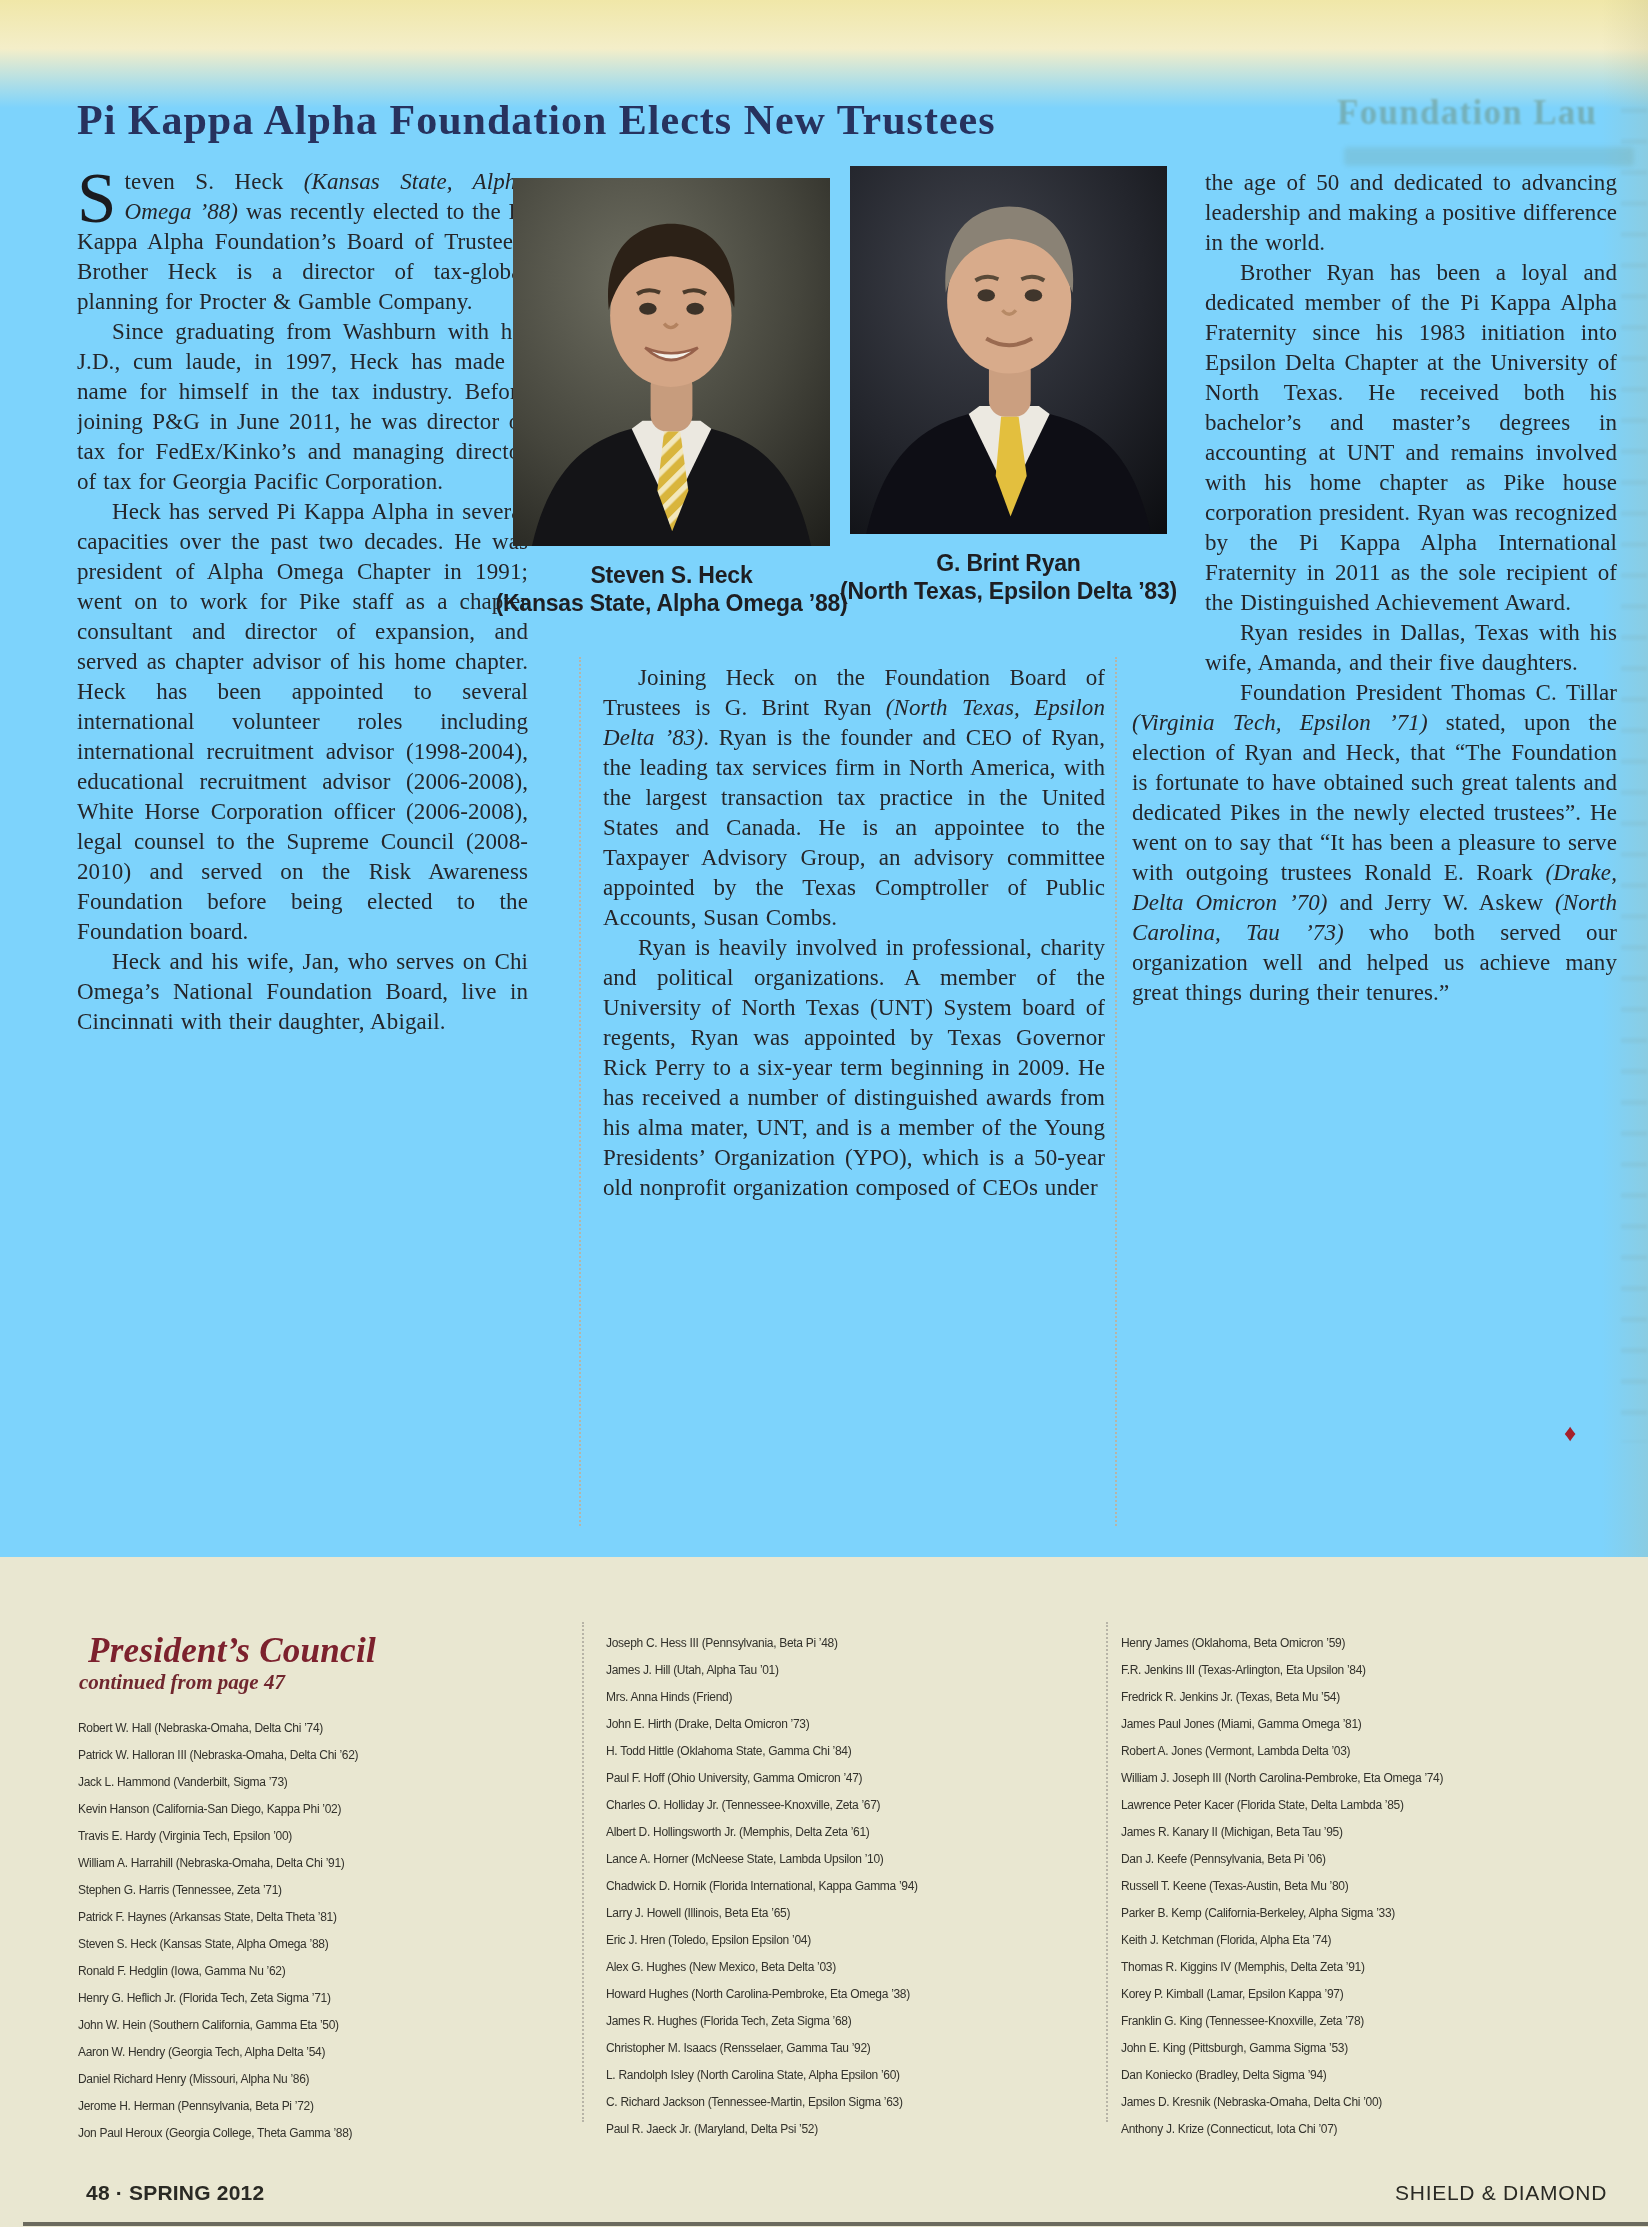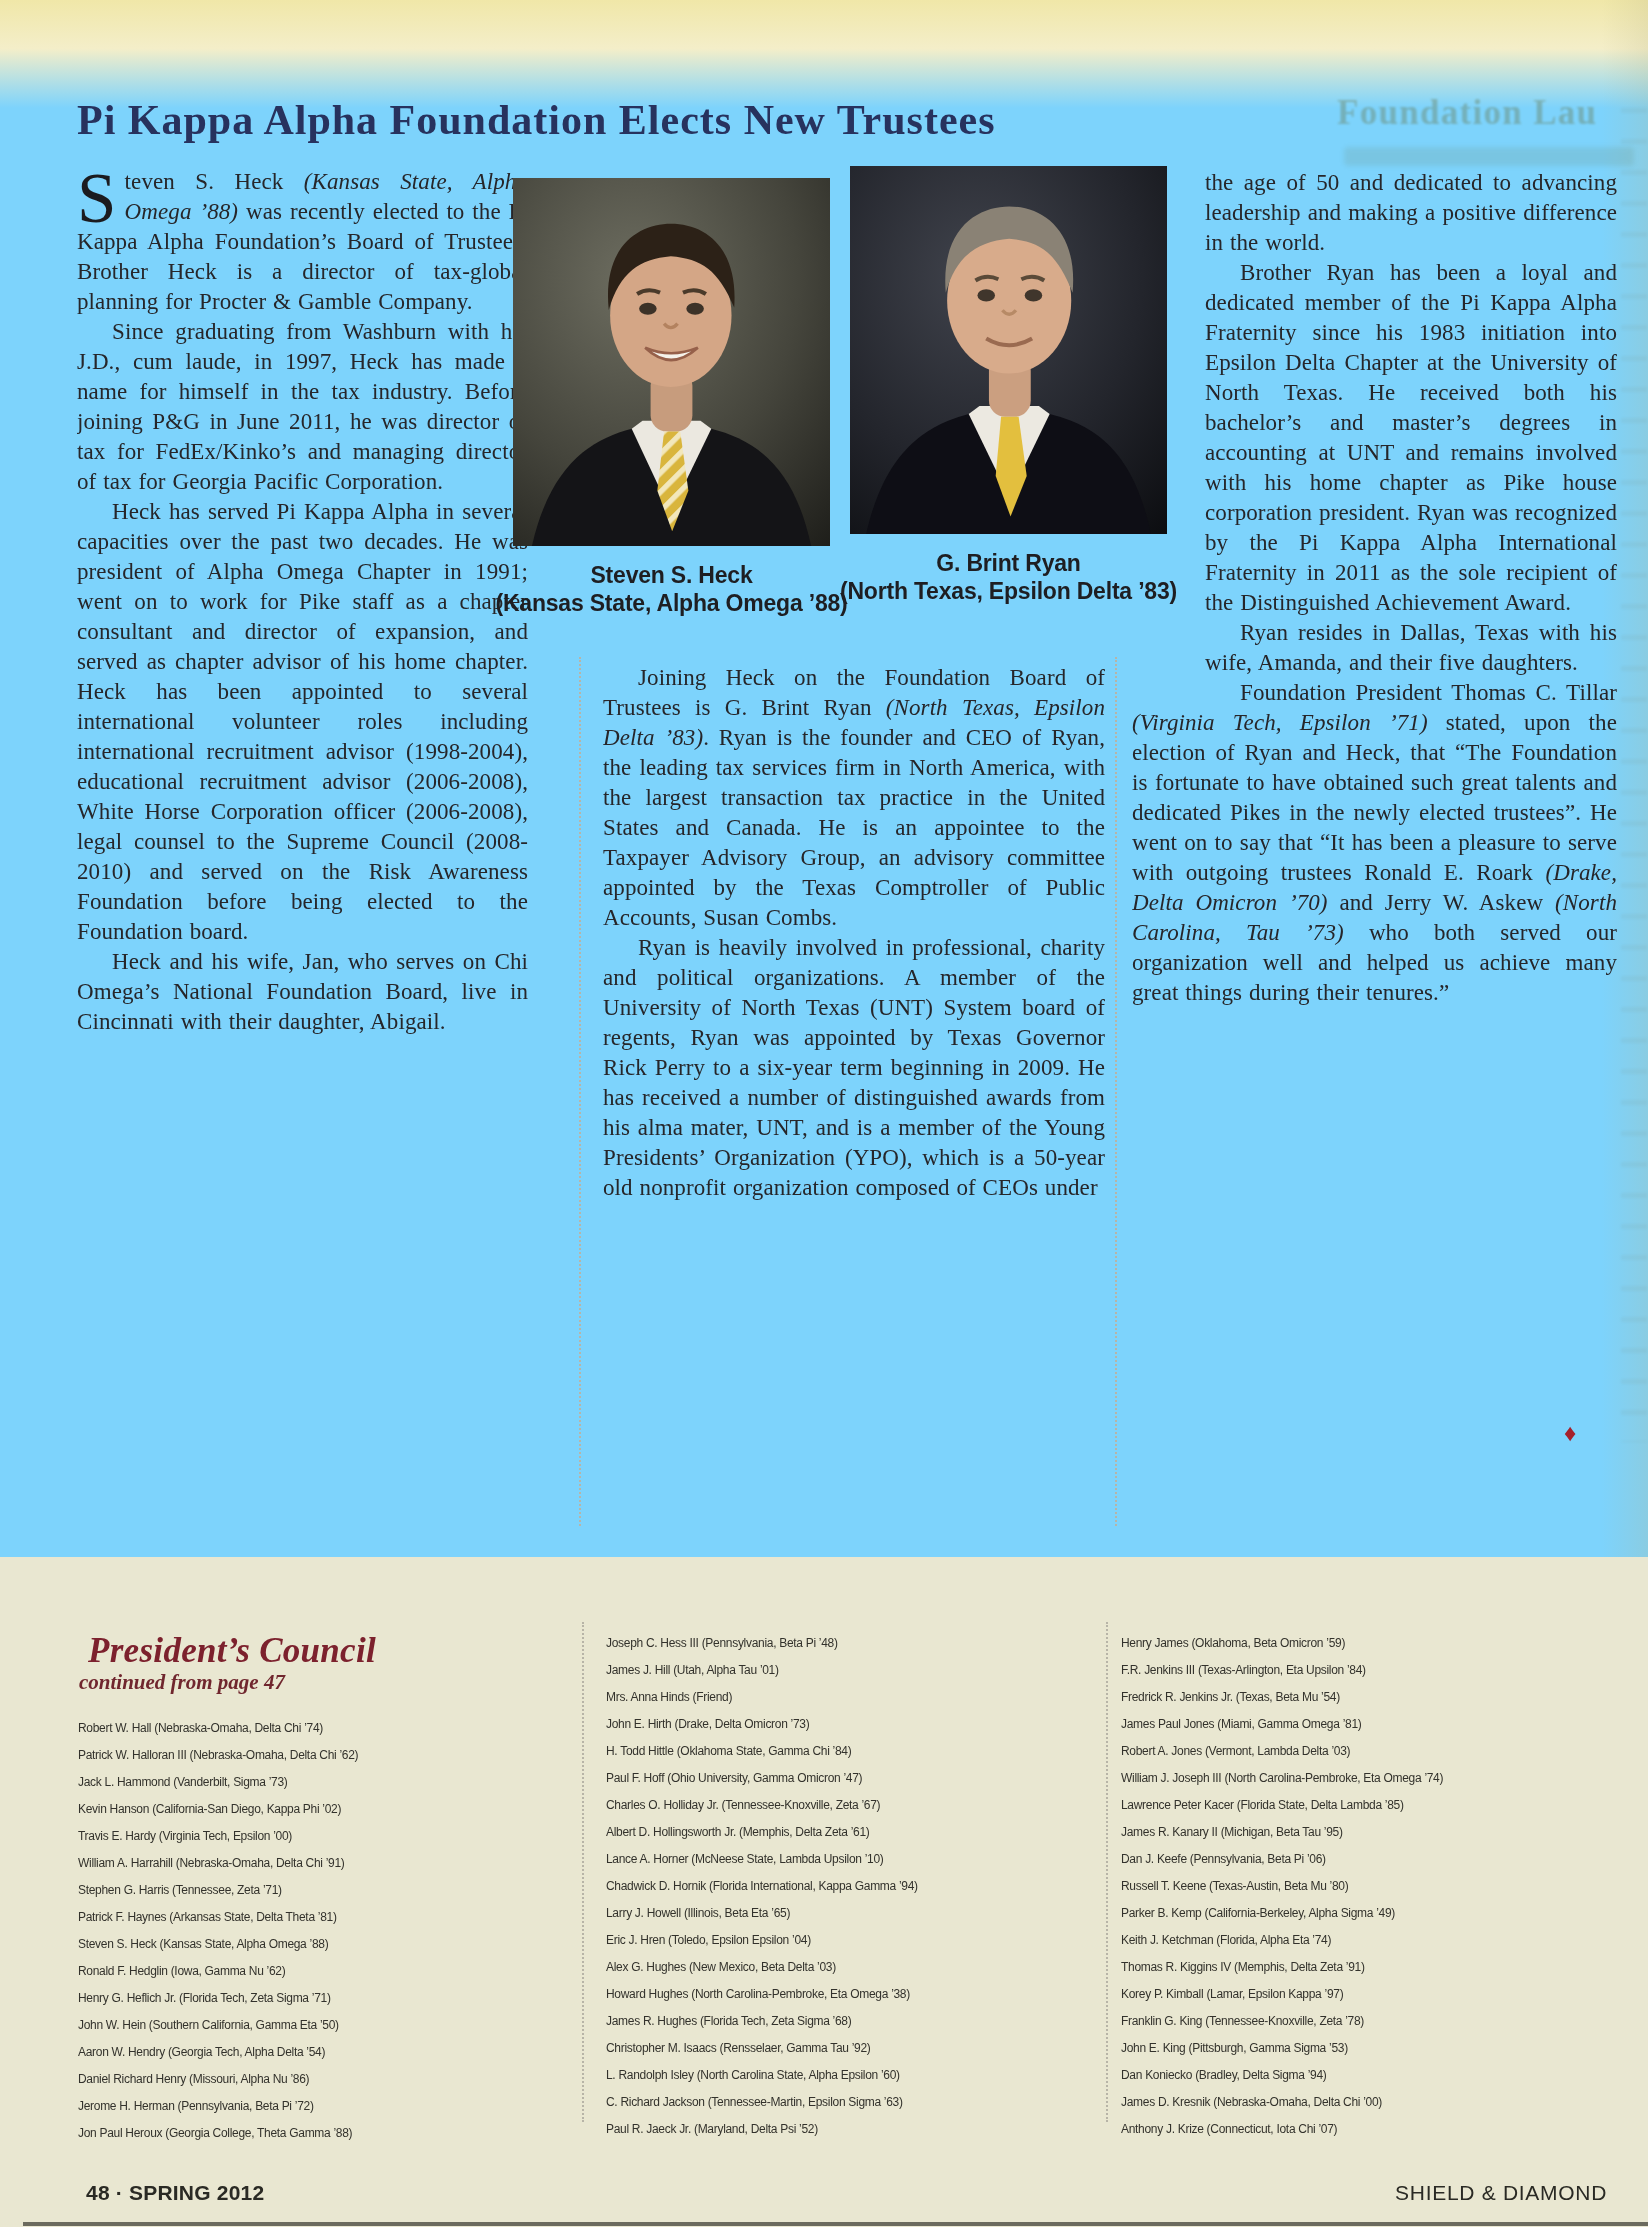--- a/index.html
+++ b/index.html
@@ -214,21 +214,21 @@
       <li>Henry James (Oklahoma, Beta Omicron ’59)</li>
       <li>F.R. Jenkins III (Texas-Arlington, Eta Upsilon ’84)</li>
       <li>Fredrick R. Jenkins Jr. (Texas, Beta Mu ’54)</li>
       <li>James Paul Jones (Miami, Gamma Omega ’81)</li>
       <li>Robert A. Jones (Vermont, Lambda Delta ’03)</li>
       <li>William J. Joseph III (North Carolina-Pembroke, Eta Omega ’74)</li>
       <li>Lawrence Peter Kacer (Florida State, Delta Lambda ’85)</li>
       <li>James R. Kanary II (Michigan, Beta Tau ’95)</li>
       <li>Dan J. Keefe (Pennsylvania, Beta Pi ’06)</li>
       <li>Russell T. Keene (Texas-Austin, Beta Mu ’80)</li>
-      <li>Parker B. Kemp (California-Berkeley, Alpha Sigma ’49)</li>
+      <li>Parker B. Kemp (California-Berkeley, Alpha Sigma ’33)</li>
       <li>Keith J. Ketchman (Florida, Alpha Eta ’74)</li>
       <li>Thomas R. Kiggins IV (Memphis, Delta Zeta ’91)</li>
       <li>Korey P. Kimball (Lamar, Epsilon Kappa ’97)</li>
       <li>Franklin G. King (Tennessee-Knoxville, Zeta ’78)</li>
       <li>John E. King (Pittsburgh, Gamma Sigma ’53)</li>
       <li>Dan Koniecko (Bradley, Delta Sigma ’94)</li>
       <li>James D. Kresnik (Nebraska-Omaha, Delta Chi ’00)</li>
       <li>Anthony J. Krize (Connecticut, Iota Chi ’07)</li>
     </ul>
   <div class="vsep sep-n1"></div>

